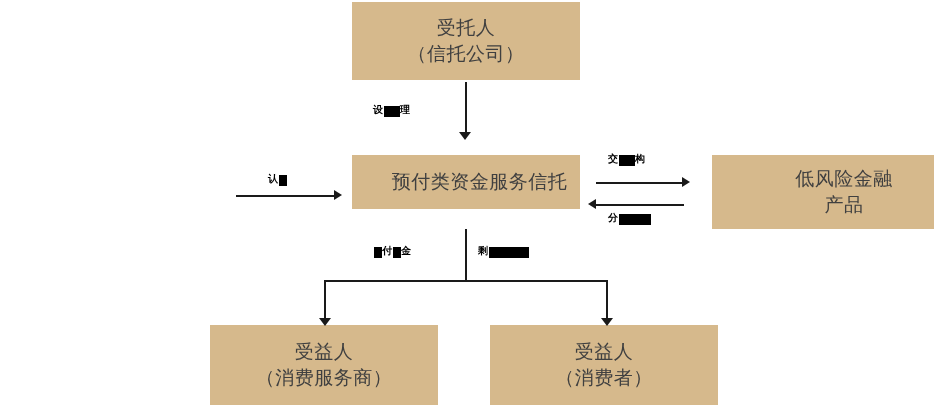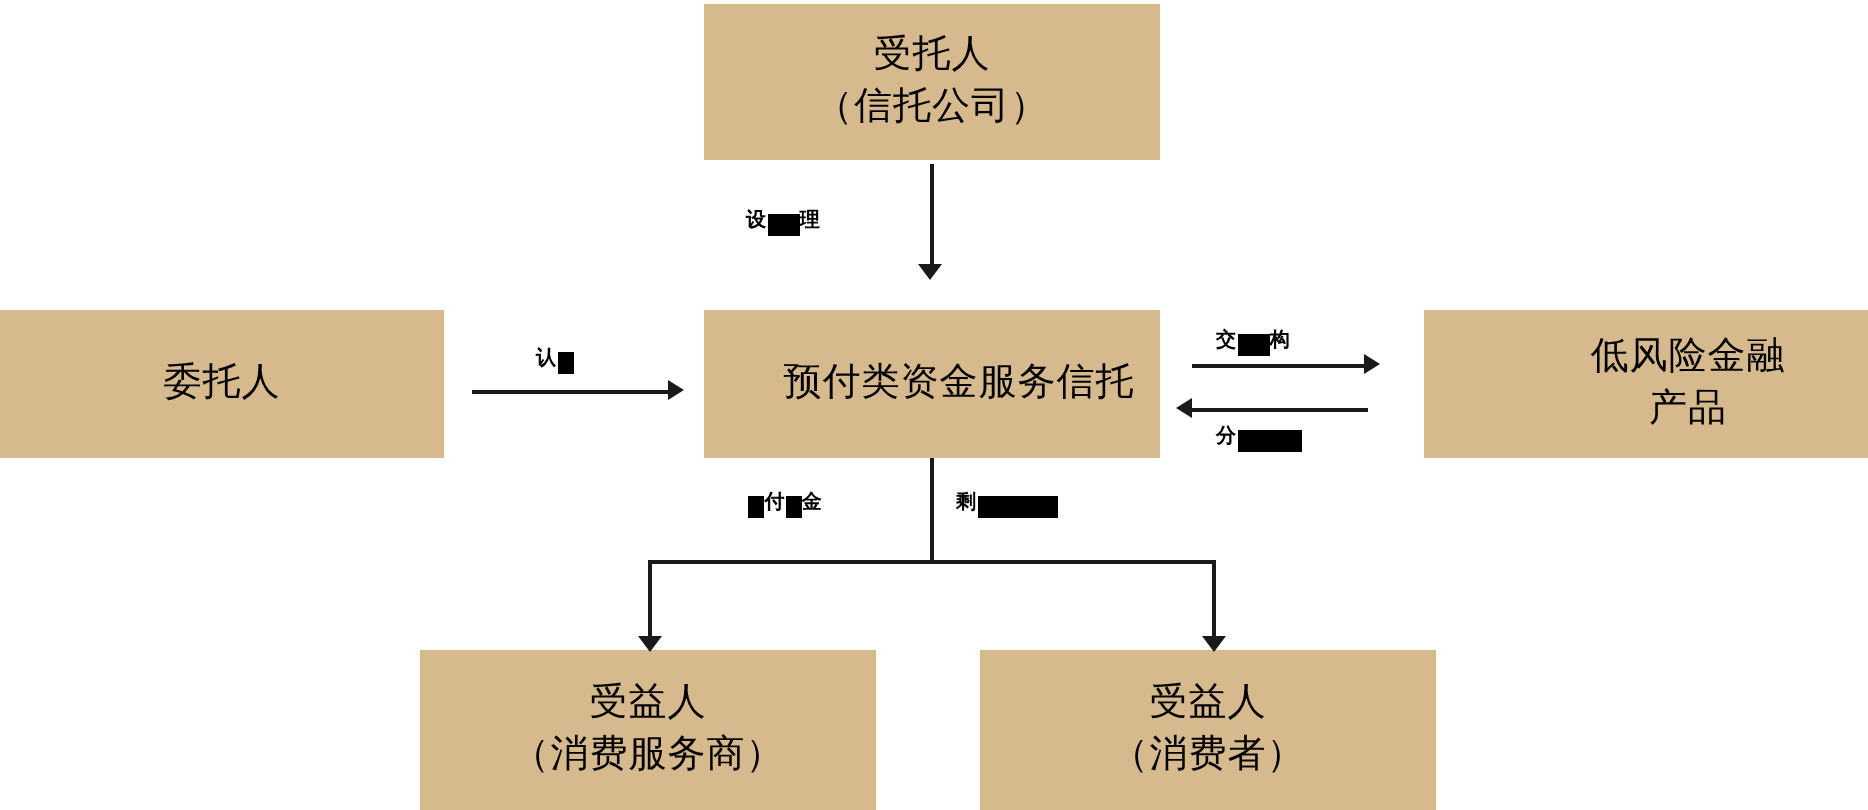--- a/index.html
+++ b/index.html
@@ -11,56 +11,56 @@
     position: relative;
     width: 934px;
     height: 405px;
     background: #ffffff;
     font-family: "DejaVu Sans", "Liberation Sans", sans-serif;
     overflow: hidden;
   }
   .node {
     position: absolute;
     background: #d6b98c;
-    color: #000000;
+    color: #404040;
     display: flex;
     align-items: center;
     justify-content: center;
     text-align: center;
     line-height: 1.35;
     font-size: 19px;
     font-weight: 400;
     letter-spacing: 0.5px;
     box-sizing: border-box;
     white-space: pre-line;
   }
   .node-trustee      { left: 352px; top: 2px;   width: 228px; height: 78px; }
   .node-settlor      { left: 0px;   top: 155px; width: 222px; height: 74px; }
-  .node-center       { left: 352px; top: 155px; width: 228px; height: 74px; padding-left: 27px; }
+  .node-center       { left: 352px; top: 155px; width: 228px; height: 54px; padding-left: 27px; }
   .node-product      { left: 712px; top: 155px; width: 264px; height: 74px; }
   .node-bene-merchant{ left: 210px; top: 325px; width: 228px; height: 80px; }
   .node-bene-consumer{ left: 490px; top: 325px; width: 228px; height: 80px; }
 
   .conn-label {
     position: absolute;
     font-size: 10px;
     color: #000000;
     white-space: nowrap;
     font-weight: 700;
     letter-spacing: 0.5px;
   }
   .conn-label .redact {
     display: inline-block;
     background: #000000;
     color: transparent;
     vertical-align: -2px;
   }
   .lbl-entrust   { left: 373px; top: 103px; }
   .lbl-subscribe { left: 268px; top: 172px; }
-  .lbl-invest    { left: 608px; top: 152px; margin-top: 11px; }
+  .lbl-invest    { left: 608px; top: 152px; }
   .lbl-dividend  { left: 608px; top: 211px; }
   .lbl-pay       { left: 374px; top: 244px; }
   .lbl-residual  { left: 478px; top: 244px; }
 
   .line {
     position: absolute;
     background: #1a1a1a;
   }
   .line-v { width: 1.6px; }
   .line-h { height: 1.6px; }
@@ -87,21 +87,20 @@
   }
 </style>
 </head>
 <body>
 
 <div id="diagram">
 
   <div class="node node-trustee">受托人
 （信托公司）</div>
 
-  <div class="node node-settlor">委托人</div>
 
   <div class="node node-center">预付类资金服务信托</div>
 
   <div class="node node-product">低风险金融
 产品</div>
 
   <div class="node node-bene-merchant">受益人
 （消费服务商）</div>
 
   <div class="node node-bene-consumer">受益人

